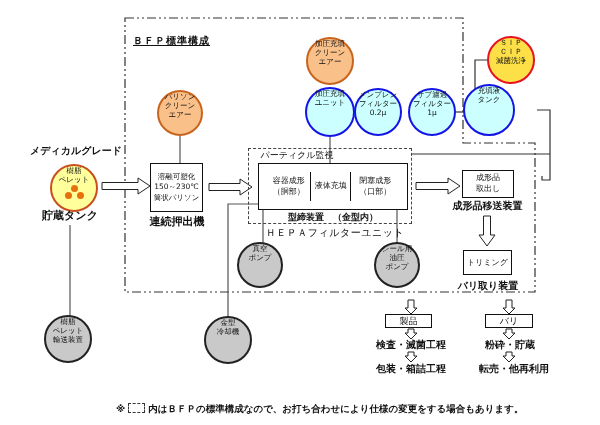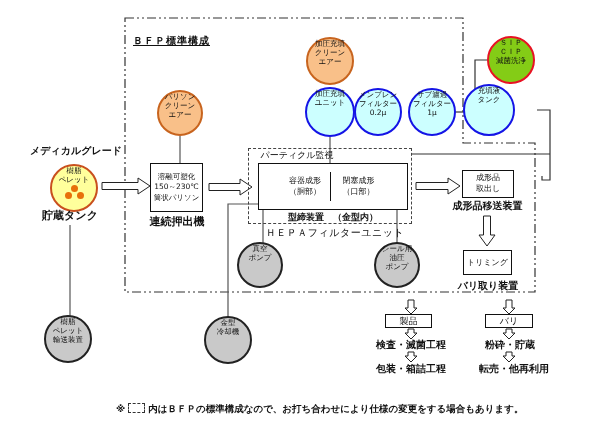--- a/index.html
+++ b/index.html
@@ -3,21 +3,21 @@
 <meta charset="utf-8">
 <style>
   html,body{margin:0;padding:0;background:#fff;}
   #stage{position:relative;width:600px;height:425px;background:#fff;overflow:hidden;
          font-family:"DejaVu Sans",sans-serif;color:#111;}
   #wires{position:absolute;left:0;top:0;width:600px;height:425px;}
   .circle{position:absolute;border-radius:50%;display:flex;flex-direction:column;
           align-items:center;justify-content:flex-start;text-align:center;box-sizing:border-box;}
   .c-orange{background:#F9C089;border:2px solid #C8641E;}
   .c-blue{background:#CCFFFF;border:2px solid #1414E6;}
-  .c-pink{background:#84cc16;border:2px solid #E81123;}
+  .c-pink{background:#fde047;border:2px solid #E81123;}
   .c-yellow{background:#FFFF9C;border:2px solid #C9501E;}
   .c-gray{background:#C9C9C9;border:2px solid #222;}
   .txt{white-space:pre-line;line-height:1.2;font-size:7.5px;color:#111;}
   .box{position:absolute;background:#fff;border:1.5px solid #111;box-sizing:border-box;
        display:flex;align-items:center;justify-content:center;text-align:center;}
   .lbl{position:absolute;color:#111;text-align:center;white-space:pre-line;}
   .b{font-weight:bold;}
   .dashedbox{position:absolute;border:1px dashed #444;box-sizing:border-box;background:transparent;}
   .cells{display:flex;align-items:stretch;padding:8px;}
   .cell{display:flex;align-items:center;justify-content:center;text-align:center;
@@ -117,20 +117,21 @@
   <div class="circle c-blue" style="left:463px;top:84px;width:52px;height:52px;">
     <span class="txt">充填液
 タンク</span>
   </div>
 
   <div class="dashedbox" style="left:248px;top:148px;width:164px;height:76px;"></div>
   <div class="lbl" style="left:252px;top:149px;width:90px;font-size:9px;text-align:center;">パーティクル監視</div>
   <div class="box cells" style="left:258px;top:163px;width:150px;height:47px;">
     <div class="cell" style="width:50px;">容器成形
 （胴部）</div>
+    <div class="cell" style="width:45px;">液体充填</div>
     <div class="cell" style="width:55px;">閉塞成形
 （口部）</div>
   </div>
   <div class="lbl" style="left:263px;top:211px;width:140px;font-size:9px;font-weight:bold;">型締装置　（金型内）</div>
   <div class="lbl" style="left:255px;top:226px;width:160px;font-size:10px;letter-spacing:0.5px;">ＨＥＰＡフィルターユニット</div>
 
   <div class="circle c-gray" style="left:237px;top:242px;width:46px;height:46px;">
     <span class="txt">真空
 ポンプ</span>
   </div>

